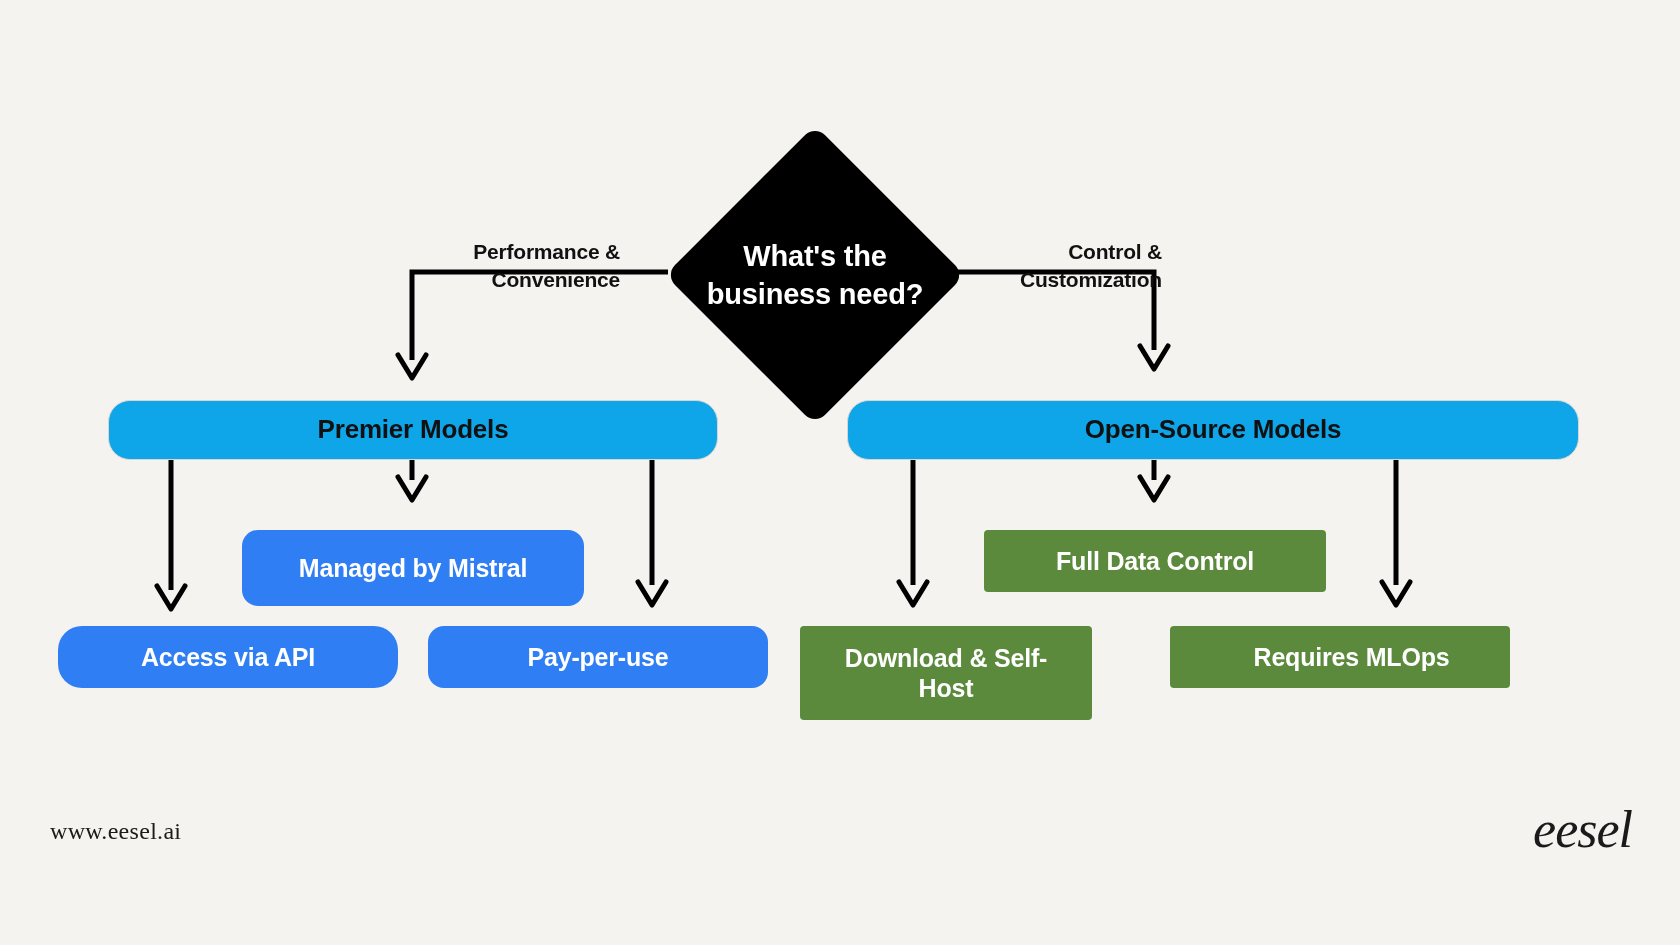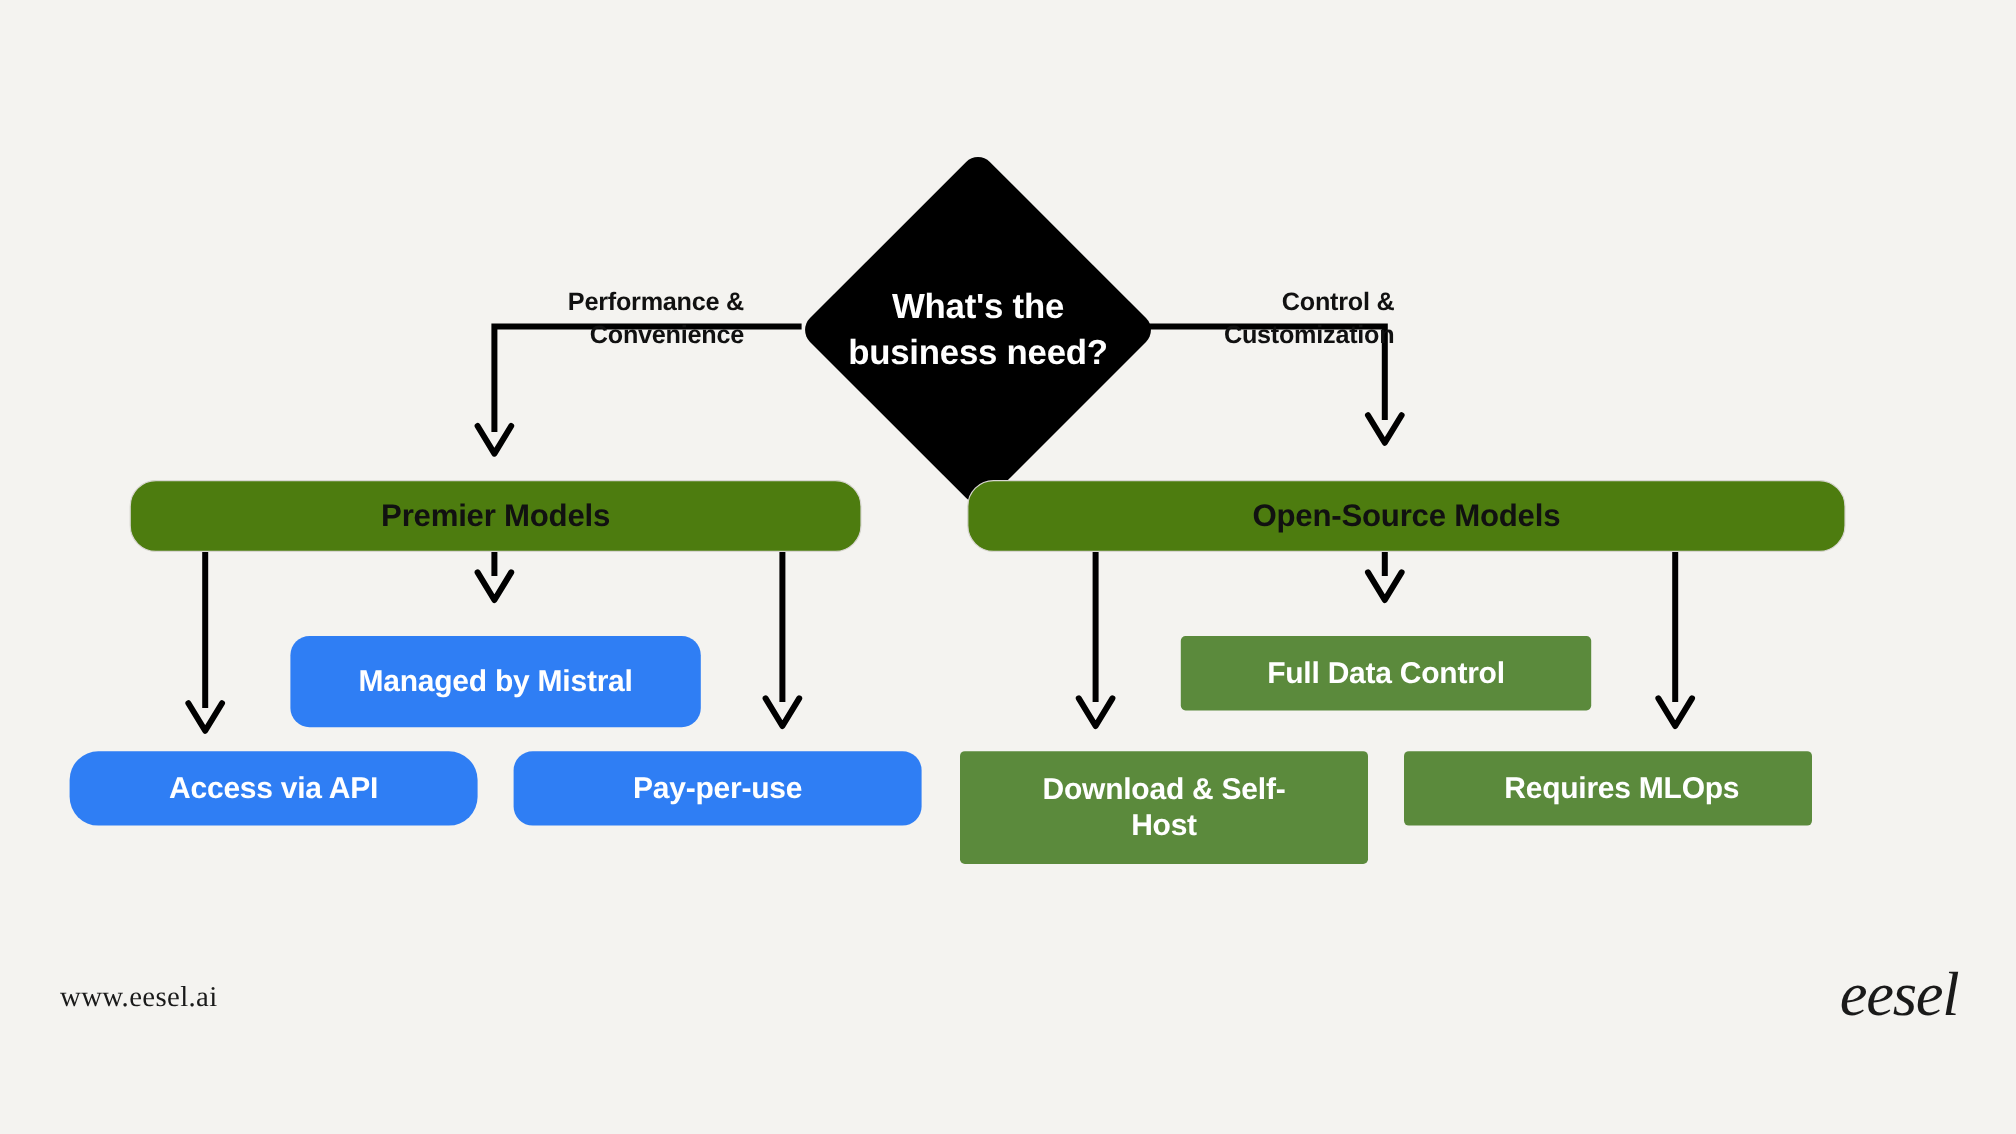--- a/index.html
+++ b/index.html
@@ -85,21 +85,21 @@
     display: flex;
     align-items: center;
     justify-content: center;
     text-align: center;
     font-weight: bold;
     letter-spacing: -0.2px;
     line-height: 1.22;
     white-space: pre-line;
   }
   .node.white {
-    background: #4d7c0f;
+    background: #0ea5e9;
     border: 1px solid #d8d6d1;
     border-radius: 22px;
     color: #111111;
     font-size: 26px;
   }
   .node.blue {
     background: #2f7ef4;
     border-radius: 16px;
     color: #ffffff;
     font-size: 25px;
@@ -197,25 +197,25 @@
 Customization</div>
 
   <div class="node white" style="left:108px; top:400px; width:610px; height:60px;">Premier Models</div>
 
   <div class="node blue" style="left:242px; top:530px; width:342px; height:76px;">Managed by Mistral</div>
 
   <div class="node blue" style="left:58px; top:626px; width:340px; height:62px;border-radius:24px;">Access via API</div>
 
   <div class="node blue" style="left:428px; top:626px; width:340px; height:62px;">Pay-per-use</div>
 
-  <div class="node white" style="left:806px; top:400px; width:732px; height:60px;">Open-Source Models</div>
+  <div class="node white" style="left:847px; top:400px; width:732px; height:60px;">Open-Source Models</div>
 
   <div class="node green" style="left:984px; top:530px; width:342px; height:62px;">Full Data Control</div>
 
-  <div class="node green" style="left:800px; top:626px; width:340px; height:94px;">Download &amp; Self-
+  <div class="node green" style="left:800px; top:626px; width:292px; height:94px;">Download &amp; Self-
 Host</div>
 
   <div class="node green" style="left:1170px; top:626px; width:340px; height:62px;padding-left:23px;">Requires MLOps</div>
 
   <div class="footer-url">www.eesel.ai</div>
   <div class="footer-logo">eesel</div>
 
 </div>
 
 </body></html>

